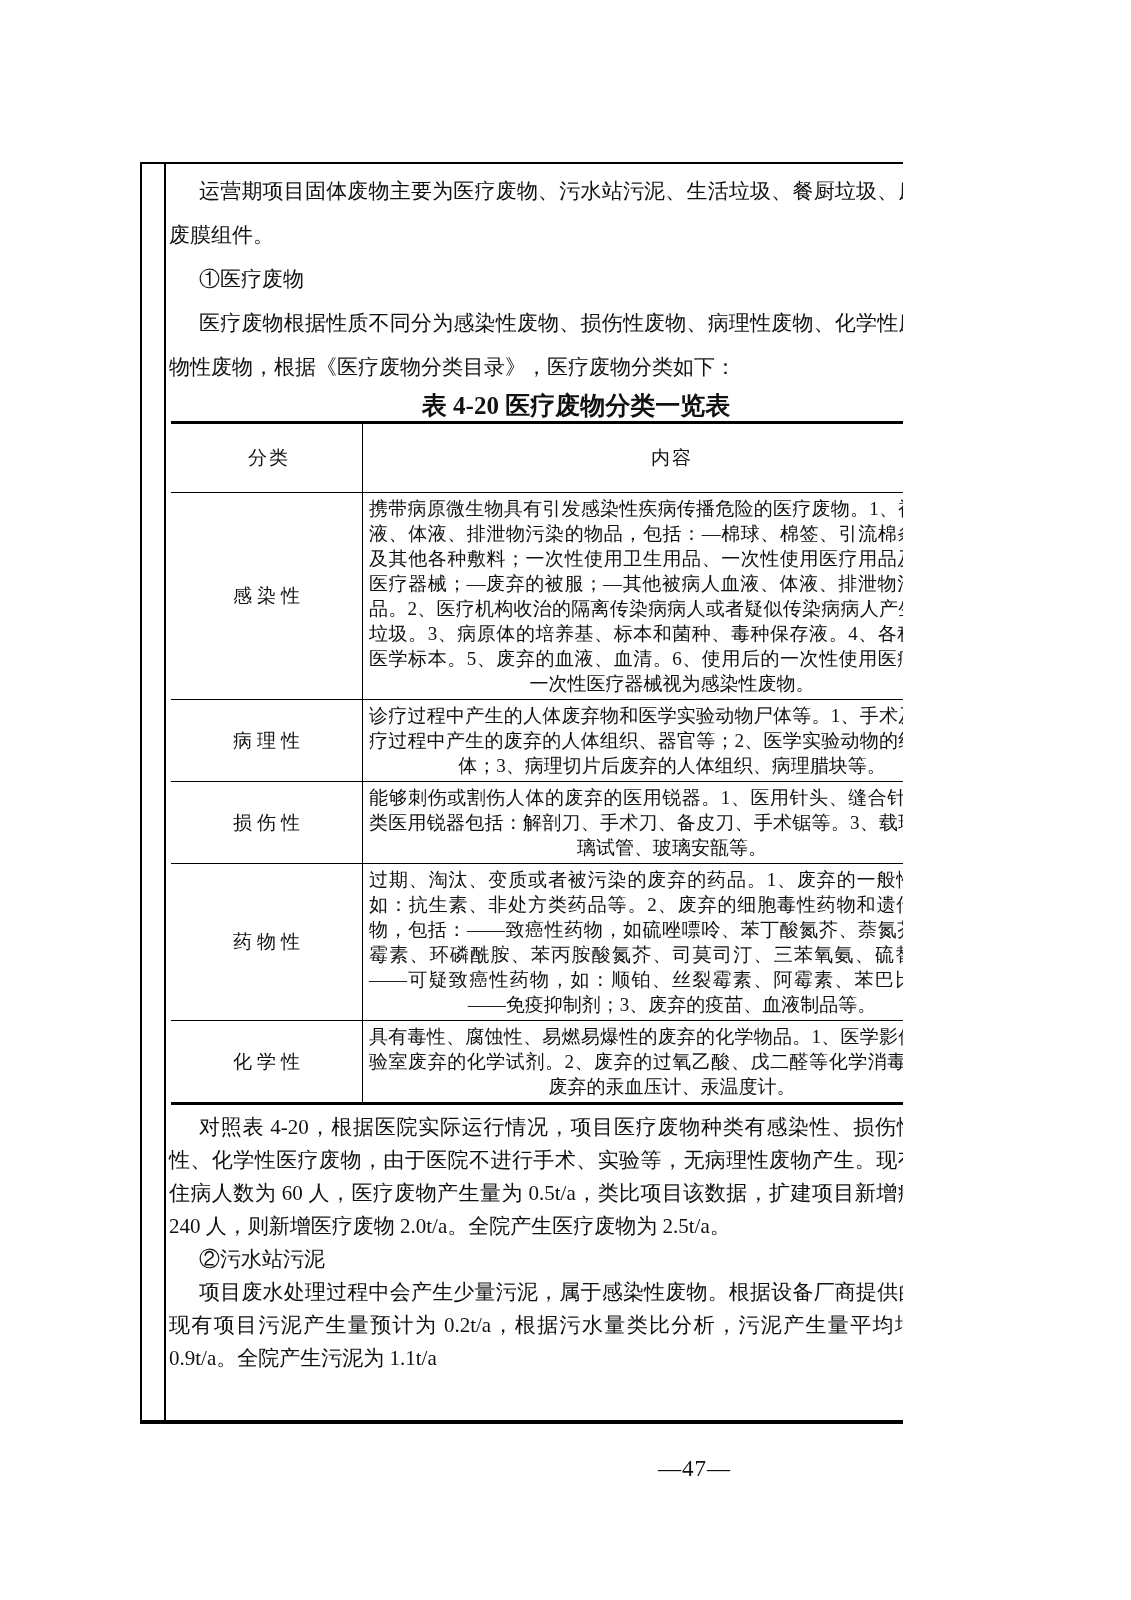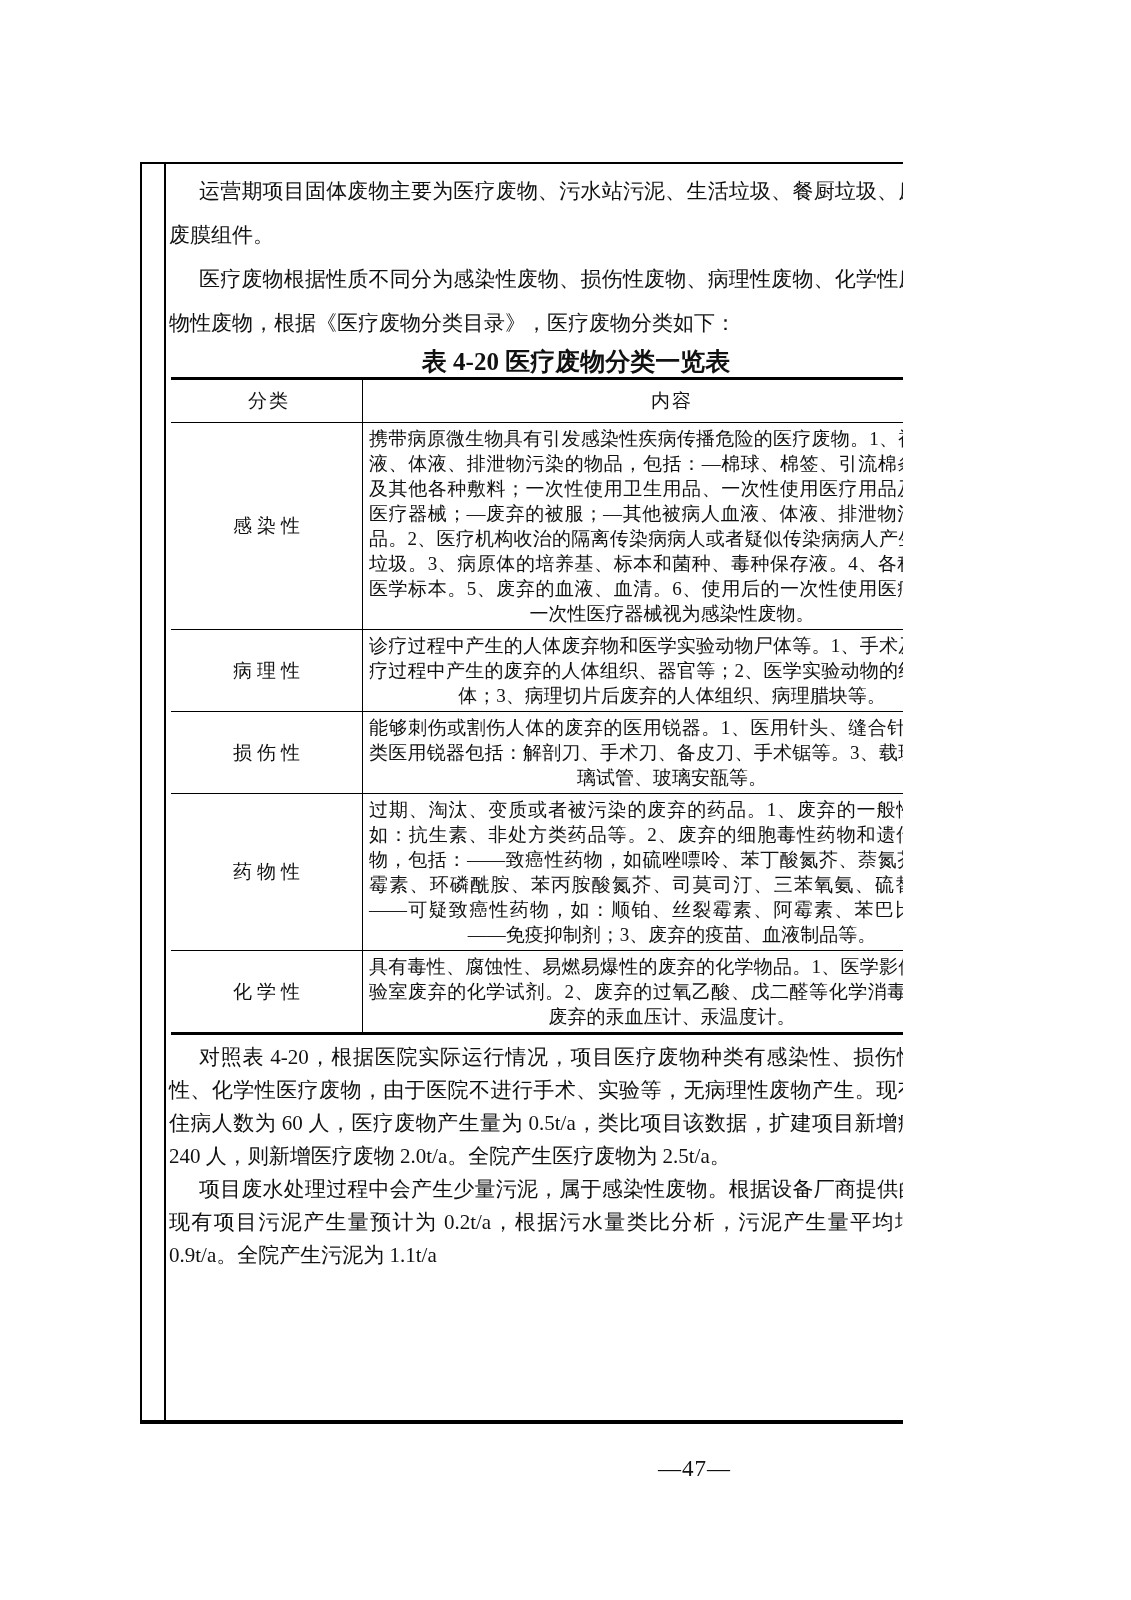--- a/index.html
+++ b/index.html
@@ -83,21 +83,21 @@
     padding: 3px 6px;
     line-height: 25px;
     text-align: justify;
     text-align-last: center;
   }
   .thead .cell-cat, .thead .cell-content {
     text-align: left;
     text-align-last: center;
     letter-spacing: 2px;
     line-height: 30px;
-    padding: 6px 0;
+    padding: 19px 0;
   }
   .bottom-block { margin-top: 6px; }
   .bottom-block .para { line-height: 33px; }
   .page-number {
     position: absolute;
     top: 1456px;
     right: 172px;
     font-size: 23px;
     letter-spacing: 1px;
   }
@@ -106,20 +106,21 @@
 <body>
 
 <div class="page">
 
   <div class="frame">
     <div class="frame-vline"></div>
 
     <div class="content">
 
       <p class="para">运营期项目固体废物主要为医疗废物、污水站污泥、生活垃圾、餐厨垃圾、废油脂、废膜组件。</p>
+      <p class="para">①医疗废物</p>
       <p class="para">医疗废物根据性质不同分为感染性废物、损伤性废物、病理性废物、化学性废物、药物性废物，根据《医疗废物分类目录》，医疗废物分类如下：</p>
 
       <div class="table-title">表 4-20 医疗废物分类一览表</div>
 
       <div class="wtable">
         <div class="trow thead first">
           <div class="cell-cat">分类</div>
           <div class="cell-content">内容</div>
         </div>
 
@@ -144,20 +145,21 @@
         </div>
 
         <div class="trow">
           <div class="cell-cat">化学性</div>
           <div class="cell-content">具有毒性、腐蚀性、易燃易爆性的废弃的化学物品。1、医学影像室、实验室废弃的化学试剂。2、废弃的过氧乙酸、戊二醛等化学消毒剂。3、废弃的汞血压计、汞温度计。</div>
         </div>
       </div>
 
       <div class="bottom-block">
         <p class="para">对照表 4-20，根据医院实际运行情况，项目医疗废物种类有感染性、损伤性、药物性、化学性医疗废物，由于医院不进行手术、实验等，无病理性废物产生。现有项目入住病人数为 60 人，医疗废物产生量为 0.5t/a，类比项目该数据，扩建项目新增病人数为 240 人，则新增医疗废物 2.0t/a。全院产生医疗废物为 2.5t/a。</p>
+        <p class="para">②污水站污泥</p>
         <p class="para">项目废水处理过程中会产生少量污泥，属于感染性废物。根据设备厂商提供的资料，现有项目污泥产生量预计为 0.2t/a，根据污水量类比分析，污泥产生量平均增加约为 0.9t/a。全院产生污泥为 1.1t/a</p>
       </div>
 
     </div>
   </div>
 
   <div class="page-number">—47—</div>
 
 </div>
 

